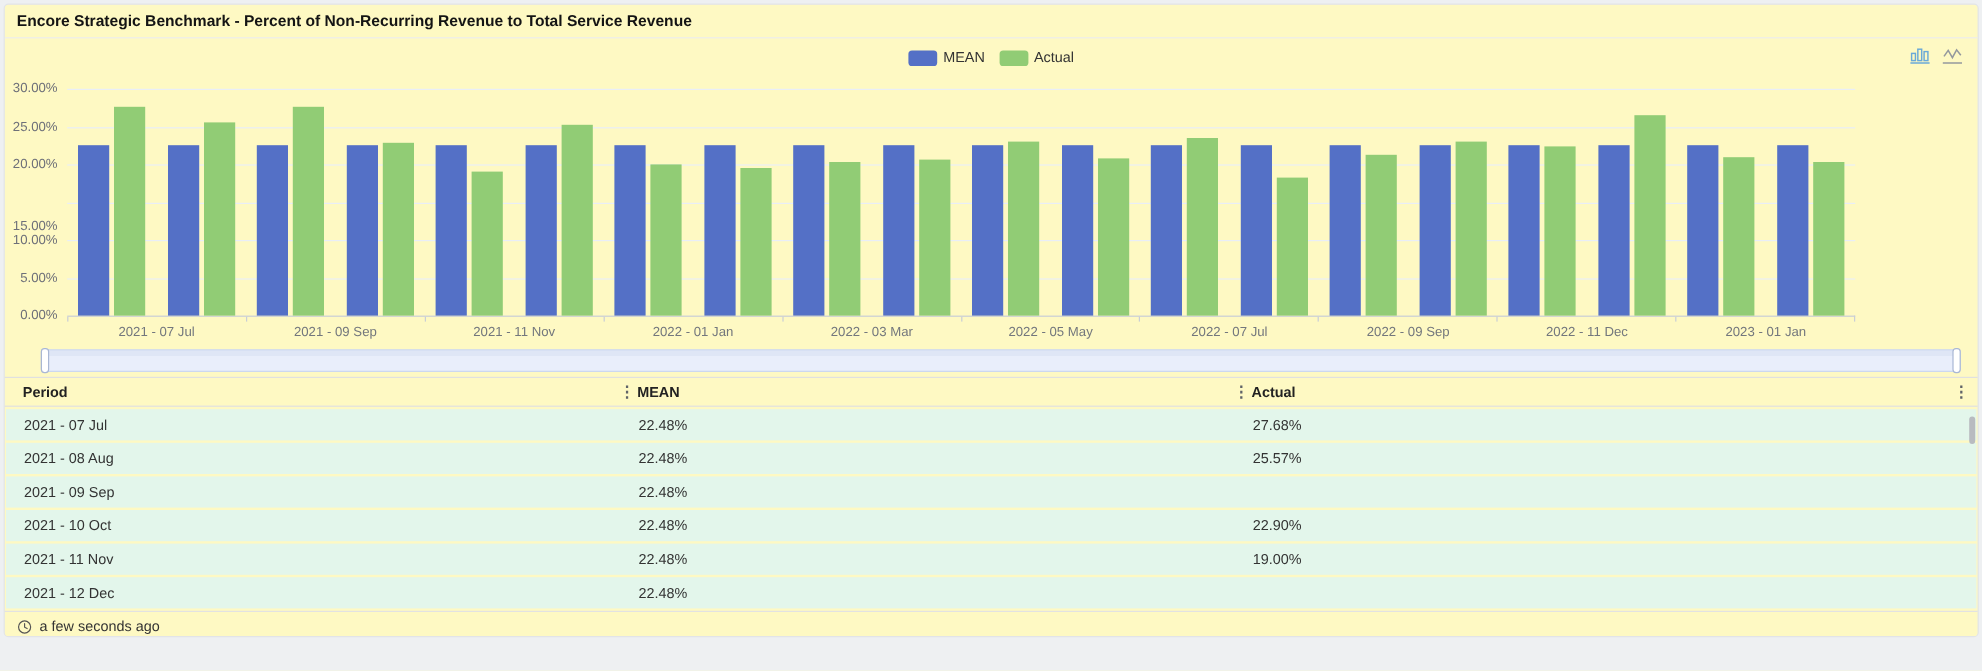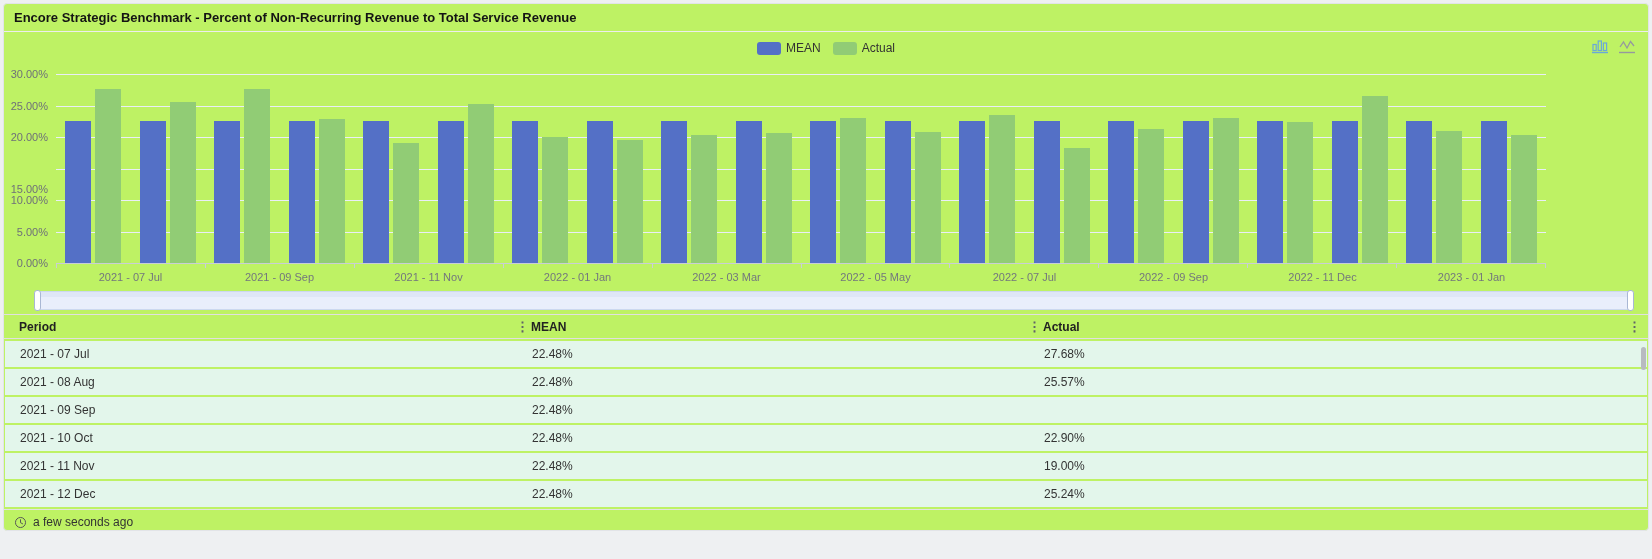--- a/index.html
+++ b/index.html
@@ -5,21 +5,21 @@
   * { box-sizing: border-box; margin: 0; padding: 0; }
   html,body { width:1652px; height:559px; }
   body {
     background:#eef0f2;
     font-family:"Liberation Sans", sans-serif;
     position:relative;
     overflow:hidden;
   }
   .card {
     position:absolute; left:3px; top:3px; width:1646px; height:528px;
-    background:#bef264; border:1px solid #e2e4e8; border-radius:4px;
+    background:#fef9c3; border:1px solid #e2e4e8; border-radius:4px;
   }
   
   .title-bar {
     height:28px; display:flex; align-items:center; padding:0 10px;
     border-bottom:1px solid #ededed;
   }
   .title-bar h1 { font-size:13px; font-weight:bold; color:#141414; }
   
   .chart-region { position:relative; height:282px; }
   .legend {
@@ -303,21 +303,20 @@
           <div class="cell-val">22.90%</div>
         </div>
         <div class="trow">
           <div class="cell-period">2021 - 11 Nov</div>
           <div class="cell-val">22.48%</div>
           <div class="cell-val">19.00%</div>
         </div>
         <div class="trow">
           <div class="cell-period">2021 - 12 Dec</div>
           <div class="cell-val">22.48%</div>
-          <div class="cell-val">25.24%</div>
         </div>
       </div>
     <div class="vscroll-thumb"></div>
   </div>
 
   <div class="footer">
     <svg width="13" height="13" viewBox="0 0 16 16">
       <circle cx="8" cy="8" r="6.2" fill="none" stroke="#555" stroke-width="1.2"></circle>
       <path d="M8 4.6 V8.2 L10.6 9.6" fill="none" stroke="#555" stroke-width="1.2" stroke-linecap="round"></path>
     </svg>

